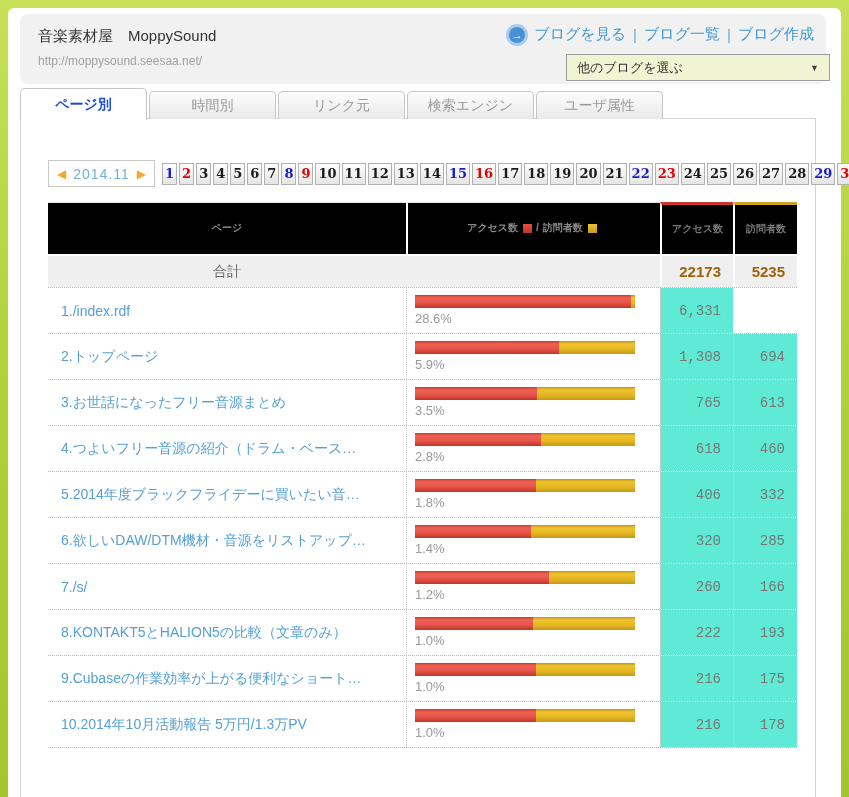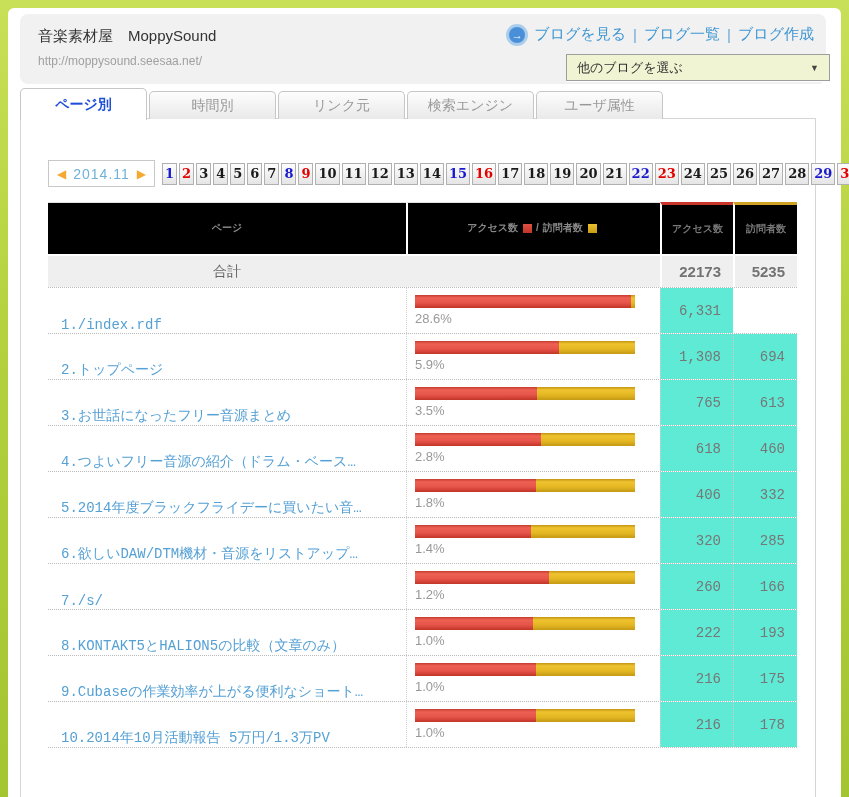--- a/index.html
+++ b/index.html
@@ -85,24 +85,24 @@
   }
   .t-head .th + .th { border-left:2px solid #fff; }
   .th-access   { border-top:3px solid #c8352b; color:#777; }
   .th-visitors { border-top:3px solid #cfa226; color:#777; }
   .sq { width:9px; height:9px; display:inline-block; margin:0 4px 0 5px; }
   .sq-red    { background:linear-gradient(#e05043,#c23428); }
   .sq-yellow { background:linear-gradient(#ecc12d,#c79c16); }
   .t-total { background:#efefef; border-top:2px solid #fff; height:33px; }
   .t-total > div { display:flex; align-items:center; }
   .tc-label { justify-content:center; color:#666; font-size:14px; }
-  .tc-num { justify-content:flex-end; padding-right:12px; color:#737373; font-weight:bold; font-size:15px; border-left:2px solid #fff; }
+  .tc-num { justify-content:flex-end; padding-right:12px; color:#a16207; font-weight:bold; font-size:15px; border-left:2px solid #fff; }
   #rows { border-top:1px dotted #bbb; }
   .t-data { height:46px; border-bottom:1px dotted #bbb; background:#fff; }
-  .c-page { display:flex; align-items:flex-end; padding-left:13px; overflow:hidden; white-space:nowrap;font-family:Liberation Mono, monospace; }
+  .c-page { display:flex; align-items:center; padding-left:13px; overflow:hidden; white-space:nowrap; }
   .c-page a { color:#55a0d4; font-size:14px; text-decoration:none; cursor:pointer; }
   .c-bar { padding:7px 0 0 8px; border-left:1px dotted #cfcfcf; }
   .bar { width:220px; height:13px; display:flex; overflow:hidden; }
   .bar-red {
     background:linear-gradient(180deg,#c63b30 0%, #ed6153 22%, #e7554a 60%, #c23428 100%);
     height:100%;
   }
   .bar-yellow {
     background:linear-gradient(180deg,#c29413 0%, #eec32f 22%, #e5b823 60%, #c49a15 100%);
     height:100%; flex:1;

